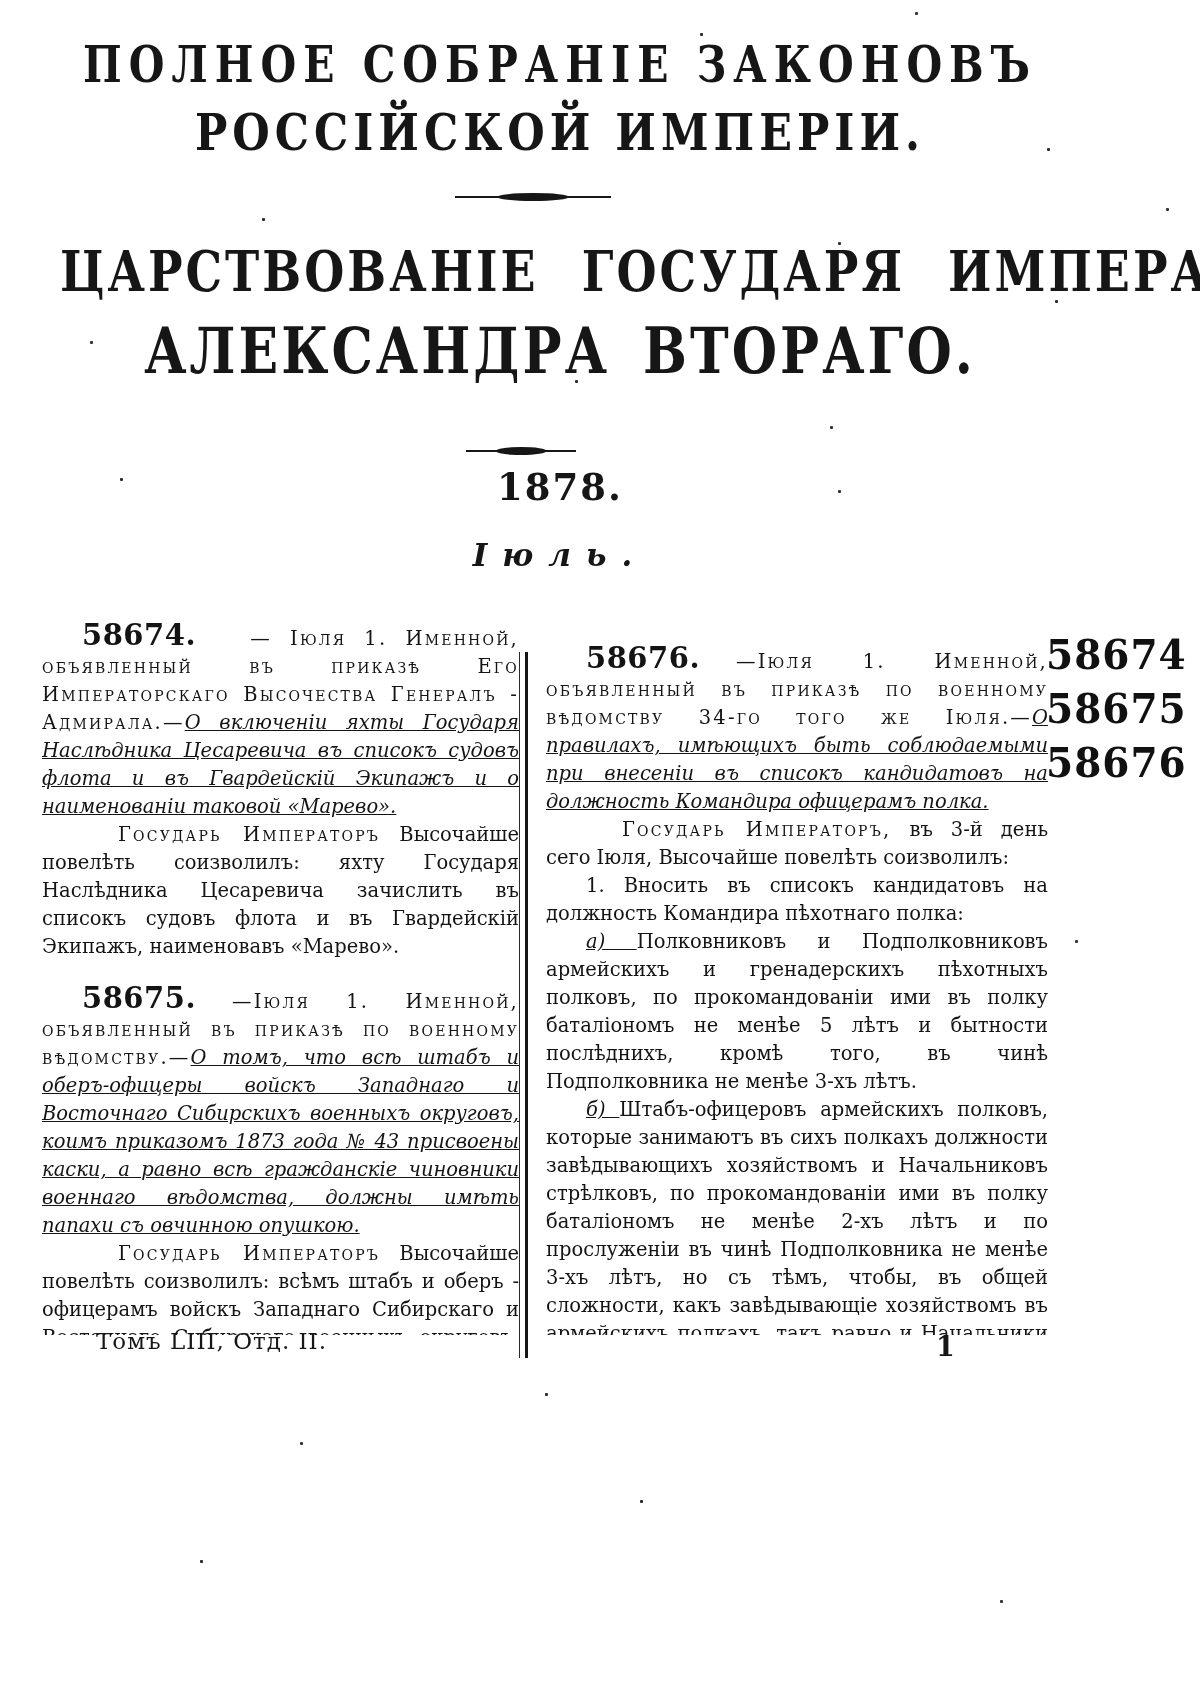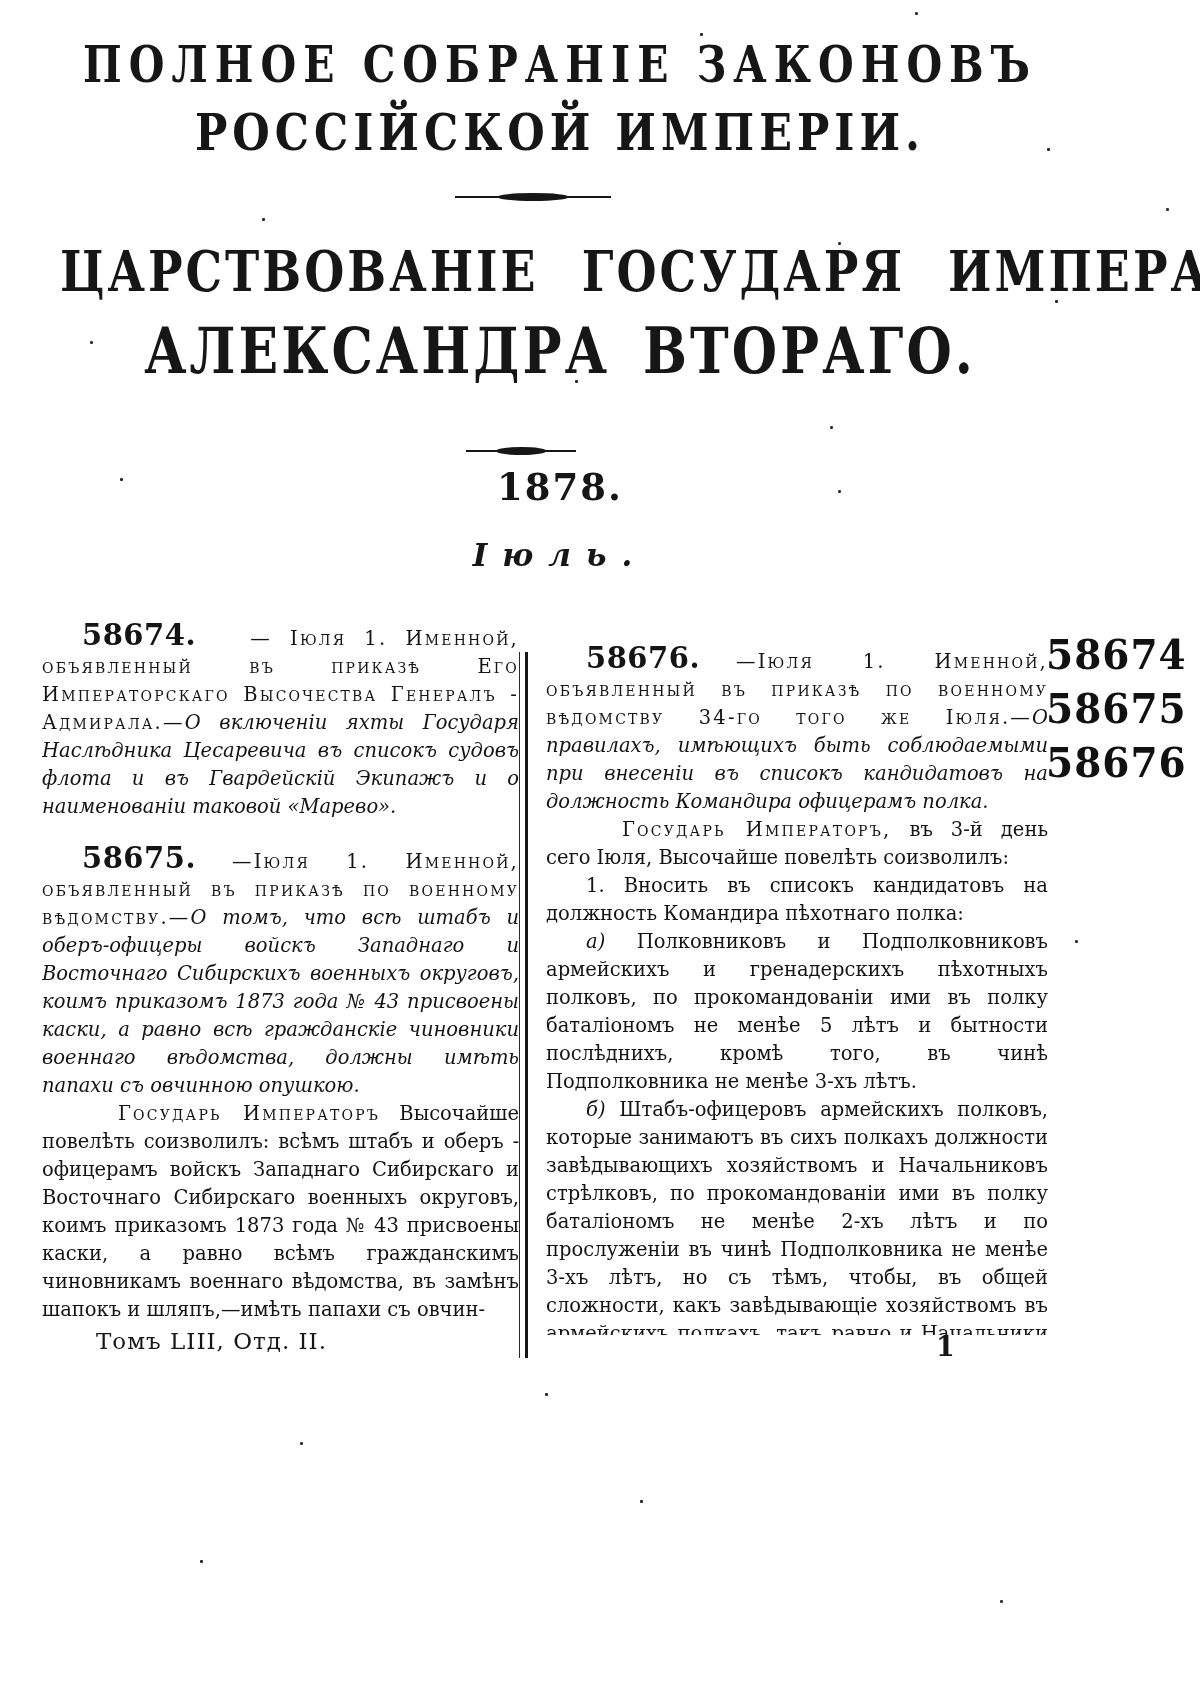--- a/index.html
+++ b/index.html
@@ -54,21 +54,21 @@
     position: absolute; left: 519px; top: 652px; height: 706px; width: 5px;
     border-left: 1px solid #2a2a2a; border-right: 3px solid #161616;
   }
 
   .para { margin: 0; }
   .para.indent { text-indent: 40px; }
   .para.gap { margin-top: 23px; }
 
   .seg-num  { font-weight: bold; font-size: 29px; line-height: 1; letter-spacing: .5px; }
   .seg-caps { font-variant: small-caps; letter-spacing: 2.2px; margin-left: 36px; }
-  .seg-italic { font-style: italic; }
+  .seg-italic { font-style: italic; text-decoration: underline; }
   .seg-plain { }
 
   
   .margins { position: absolute; left: 1046px; top: 633px; }
   .mnum {
     font-weight: bold; font-size: 39px; line-height: 40px;
     margin-bottom: 14px; letter-spacing: 1px; color: #111;
     transform: scaleY(1.05); transform-origin: top left;
   }
 
@@ -107,20 +107,21 @@
 
   <div class="divider d2">
       <span class="lens"></span>
     </div>
 
   <div class="h year">1878.</div>
   <div class="h month">Іюль.</div>
 
   <div class="col left">
       <div class="para indent"><span class="seg-num">58674.</span><span class="seg-caps"> — Іюля 1. Именной, объявленный въ приказѣ Его Императорскаго Высочества Генералъ - Адмирала.—</span><span class="seg-italic">О включеніи яхты Государя Наслѣдника Цесаревича въ списокъ судовъ флота и въ Гвардейскій Экипажъ и о наименованіи таковой «Марево».</span></div>
+      <div class="para indent"><span class="seg-caps">Государь Императоръ</span><span class="seg-plain"> Высочайше повелѣть соизволилъ: яхту Государя Наслѣдника Цесаревича зачислить въ списокъ судовъ флота и въ Гвардейскій Экипажъ, наименовавъ «Марево».</span></div>
       <div class="para indent gap"><span class="seg-num">58675.</span><span class="seg-caps">—Іюля 1. Именной, объявленный въ приказѣ по военному вѣдомству.—</span><span class="seg-italic">О томъ, что всѣ штабъ и оберъ-офицеры войскъ Западнаго и Восточнаго Сибирскихъ военныхъ округовъ, коимъ приказомъ 1873 года № 43 присвоены каски, а равно всѣ гражданскіе чиновники военнаго вѣдомства, должны имѣть папахи съ овчинною опушкою.</span></div>
       <div class="para indent"><span class="seg-caps">Государь Императоръ</span><span class="seg-plain"> Высочайше повелѣть соизволилъ: всѣмъ штабъ и оберъ - офицерамъ войскъ Западнаго Сибирскаго и Восточнаго Сибирскаго военныхъ округовъ, коимъ приказомъ 1873 года № 43 присвоены каски, а равно всѣмъ гражданскимъ чиновникамъ военнаго вѣдомства, въ замѣнъ шапокъ и шляпъ,—имѣть папахи съ овчин-</span></div>
     </div>
   <div class="colrule"></div>
   <div class="col right">
       <div class="para indent gap"><span class="seg-num">58676.</span><span class="seg-caps">—Іюля 1. Именной, объявленный въ приказѣ по военному вѣдомству 34-го того же Іюля.—</span><span class="seg-italic">О правилахъ, имѣющихъ быть соблюдаемыми при внесеніи въ списокъ кандидатовъ на должность Командира офицерамъ полка.</span></div>
       <div class="para indent"><span class="seg-caps">Государь Императоръ,</span><span class="seg-plain"> въ 3-й день сего Іюля, Высочайше повелѣть соизволилъ:</span></div>
       <div class="para indent"><span class="seg-plain">1. Вносить въ списокъ кандидатовъ на должность Командира пѣхотнаго полка:</span></div>
       <div class="para indent"><span class="seg-italic">а) </span><span class="seg-plain">Полковниковъ и Подполковниковъ армейскихъ и гренадерскихъ пѣхотныхъ полковъ, по прокомандованіи ими въ полку баталіономъ не менѣе 5 лѣтъ и бытности послѣднихъ, кромѣ того, въ чинѣ Подполковника не менѣе 3-хъ лѣтъ.</span></div>
       <div class="para indent"><span class="seg-italic">б) </span><span class="seg-plain">Штабъ-офицеровъ армейскихъ полковъ, которые занимаютъ въ сихъ полкахъ должности завѣдывающихъ хозяйствомъ и Начальниковъ стрѣлковъ, по прокомандованіи ими въ полку баталіономъ не менѣе 2-хъ лѣтъ и по прослуженіи въ чинѣ Подполковника не менѣе 3-хъ лѣтъ, но съ тѣмъ, чтобы, въ общей сложности, какъ завѣдывающіе хозяйствомъ въ армейскихъ полкахъ, такъ равно и Начальники стрѣлковъ, пробыли въ этихъ долж-</span></div>

